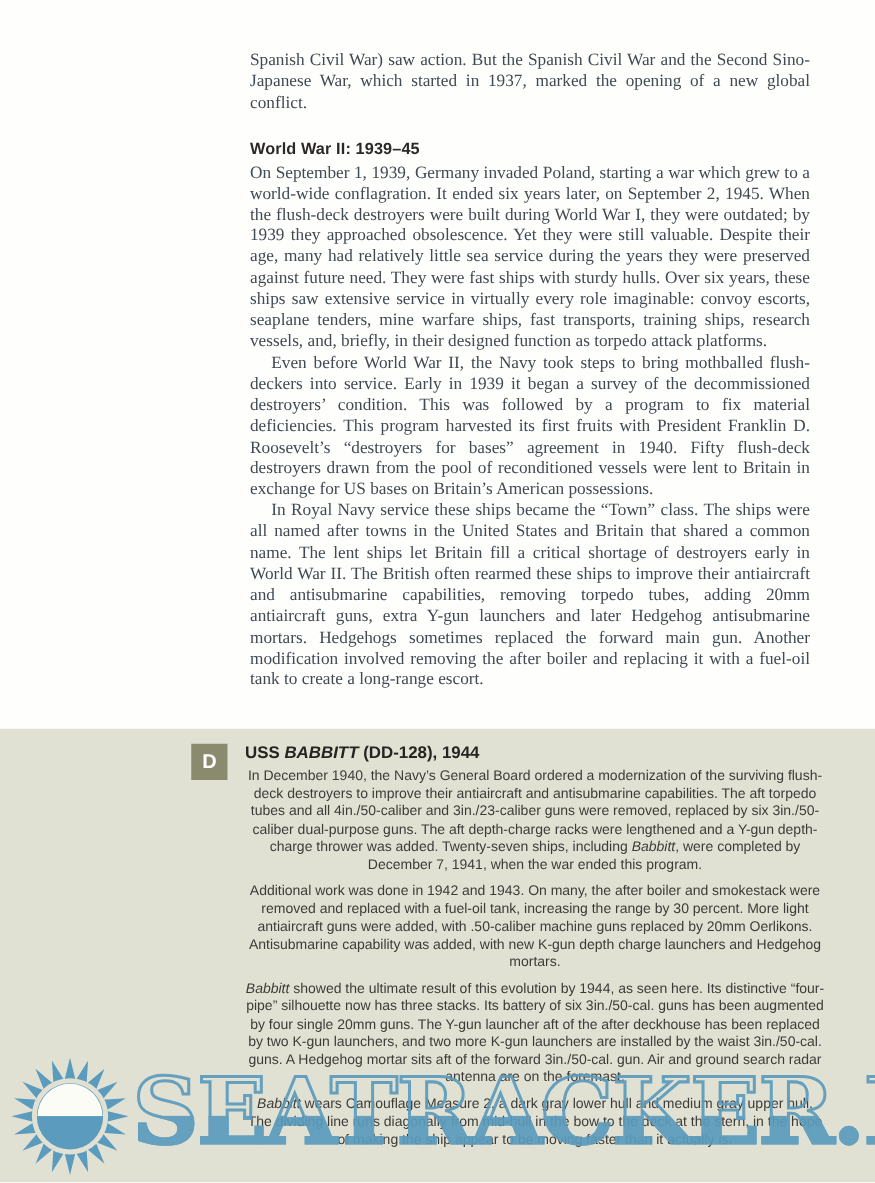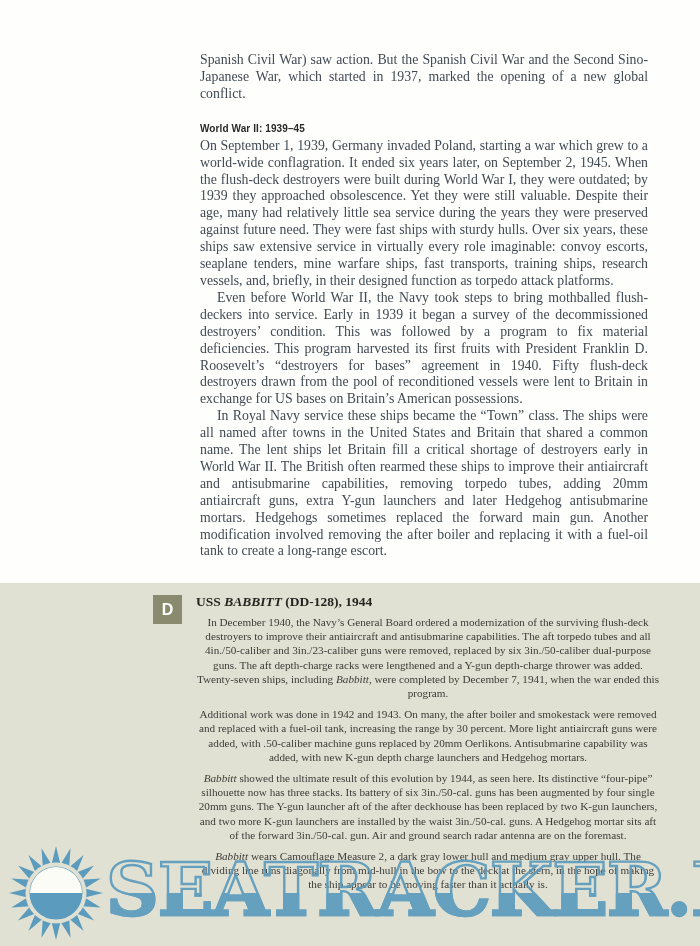--- a/index.html
+++ b/index.html
@@ -4,48 +4,48 @@
 <style>
   html,body { margin:0; padding:0; }
   .page {
     position:relative; width:700px; height:946px;
     background:#fefefd; overflow:hidden;
     font-family:"Liberation Serif", serif;
   }
 
   
   .main-col {
-    position:absolute; left:200px; top:52px; width:448px;
+    position:absolute; left:200px; top:40px; width:448px;
   }
   .main-col p {
     margin:0; font-size:13.8px; line-height:16.9px;
     text-align:justify; color:var(--body-ink);
   }
   .main-col p.indent { text-indent:17px; }
   .main-col h2 {
     margin:20px 0 4px 0;
     font-family:"Liberation Sans", sans-serif;
-    font-size:10px; font-weight:bold; color:var(--head-ink);
+    font-size:13px; font-weight:bold; color:var(--head-ink);
     letter-spacing:0.1px;
   }
 
   
   .callout {
     position:absolute; left:0; top:583px; width:700px; height:363px;
     background:var(--band-bg);
   }
   .marker {
     position:absolute; left:153px; top:12px; width:29px; height:29px;
     background:var(--marker-bg); color:#ffffff;
     font-family:"Liberation Sans", sans-serif; font-weight:bold; font-size:16px;
     display:flex; align-items:center; justify-content:center;
   }
   .callout-content {
     position:absolute; left:196px; top:11px; width:464px;
-    font-family:Liberation Serif, serif; color:var(--callout-ink);
+    font-family:Liberation Sans, sans-serif; color:var(--callout-ink);
   }
   .callout-content h3 {
     margin:0 0 5px 0; font-size:13.5px; font-weight:bold; color:var(--title-ink);
   }
   .callout-content p {
     margin:0 0 7px 0; font-size:11.2px; line-height:14.2px; text-align:center;
   }
 
   
   .watermark { position:absolute; left:0; top:0; width:700px; height:946px; pointer-events:none; }

